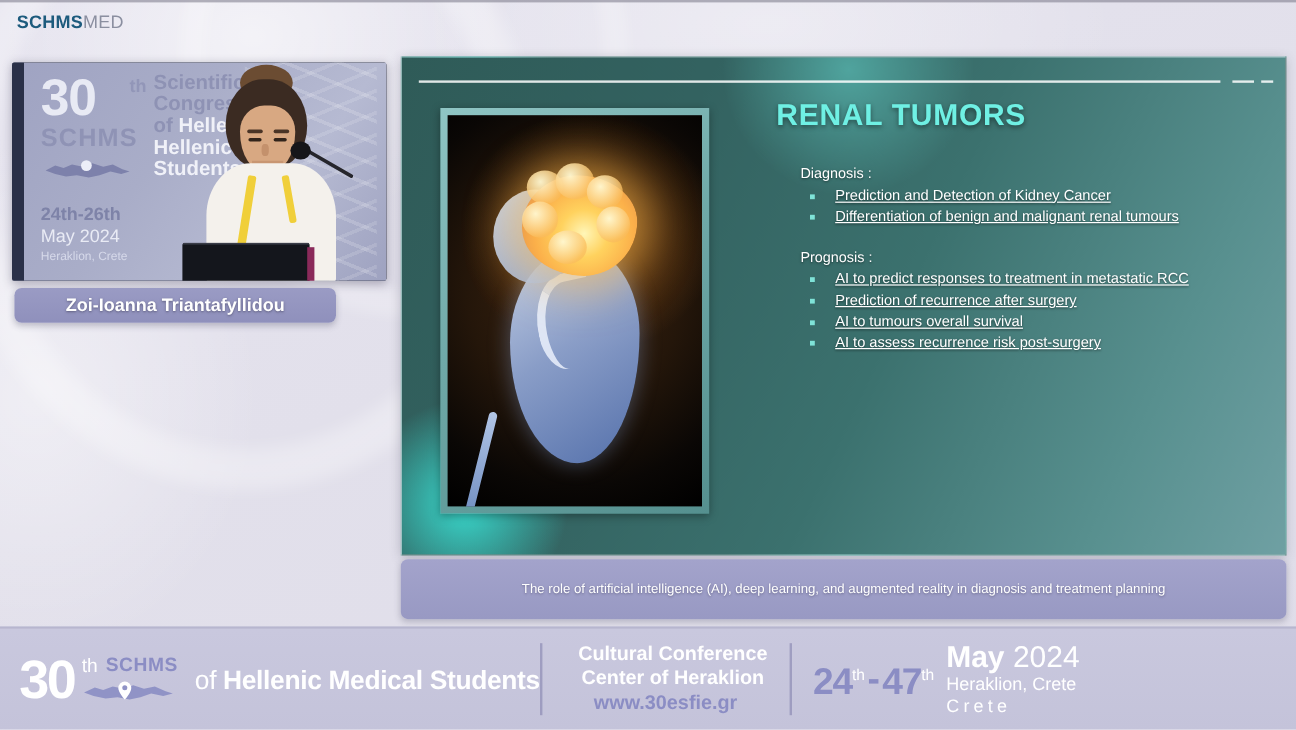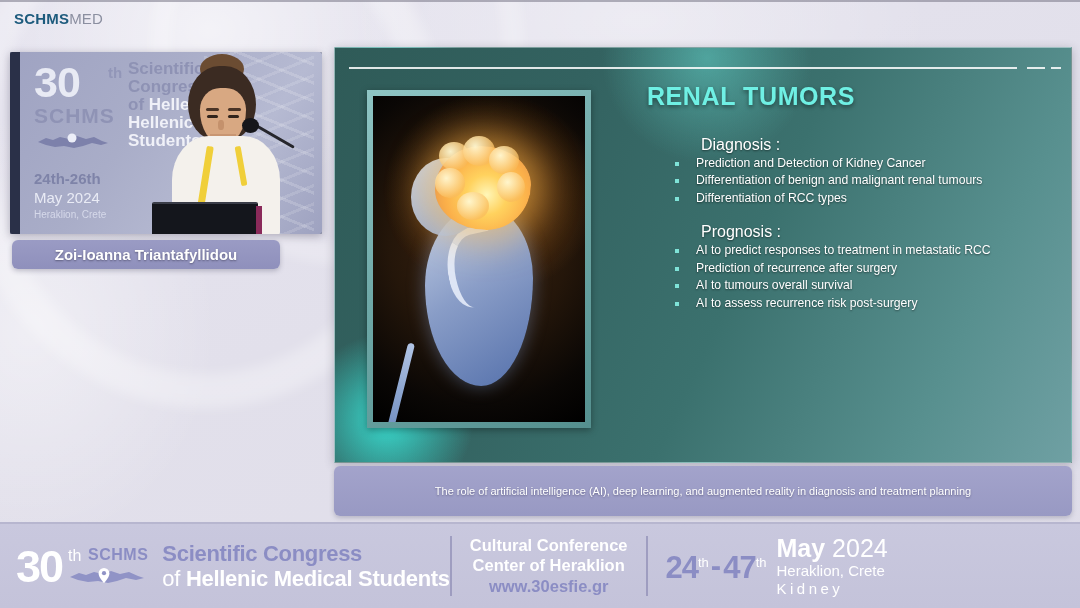--- a/index.html
+++ b/index.html
@@ -293,22 +293,22 @@
   
   .slide-body {
     position: absolute;
     left: 332px; top: 88px;
     width: 398px;
     color: #ffffff;
     font-size: 12.2px;
     line-height: 17.6px;
     text-shadow: 0 1px 2px rgba(0,0,0,0.5);
   }
-  .sec-head { font-size: 16px; margin-bottom: 1px; margin-left: 34px; }
-  .blist { list-style: none; }
+  .sec-head { font-size: 12px; margin-bottom: 1px; }
+  .blist { list-style: none; text-decoration: underline; }
   .blist li {
     display: flex;
     align-items: flex-start;
     padding-left: 8px;
   }
   .blist li .bdot {
     flex: 0 0 auto;
     width: 4px; height: 4px;
     background: #7fe3d8;
     margin-top: 7px;
@@ -361,21 +361,21 @@
   .bn-th { font-size: 16px; color: #ffffff; font-weight: 400; line-height: 17px; }
   .bn-schms { font-size: 16px; font-weight: 700; color: #8b8dc4; letter-spacing: 0.5px; }
   .bn-creteimg { width: 78px; height: 22px; }
   .bn-congress { margin-left: 6px; line-height: 25px; }
   .bn-congress .l1 { font-size: 22px; font-weight: 700; color: #8b8dc4; letter-spacing: -0.3px; }
   .bn-congress .l2 { font-size: 22px; font-weight: 700; color: #ffffff; letter-spacing: -0.3px; }
   .bn-congress .l2 .of { color: #ffffff; font-weight: 400; }
 
   .bn-venue { padding: 0 18px; flex-direction: column; justify-content: center; text-align: center; }
   .bn-venue .v1, .bn-venue .v2 {
-    font-size: 16.5px; font-weight: 700; color: #ffffff; line-height: 20px;
+    font-size: 16.5px; font-weight: 700; color: #ffffff; line-height: 20px; margin-left: 12px;
   }
   .bn-venue .v3 { font-size: 16.5px; font-weight: 700; color: #8b8dc4; line-height: 22px; }
 
   .bn-dates { padding-left: 18px; padding-right: 12px; align-items: center; gap: 10px; }
   .bn-num { font-size: 31px; font-weight: 700; color: #8b8dc4; letter-spacing: -1px; line-height: 30px; }
   .bn-num sup { font-size: 13px; color: #ffffff; font-weight: 400; letter-spacing: 0; }
   .bn-sep { font-size: 31px; font-weight: 700; color: #8b8dc4; }
   .bn-right-col { display: flex; flex-direction: column; justify-content: center; }
   .bn-may { font-size: 25px; color: #ffffff; line-height: 27px; }
   .bn-may b { font-weight: 700; }
@@ -466,24 +466,20 @@
     <div>
       <div class="sec-head">Diagnosis :</div>
       <ul class="blist">
         <li>
             <span class="bdot"></span>
             <span>Prediction and Detection of Kidney Cancer</span>
           </li>
         <li>
             <span class="bdot"></span>
             <span>Differentiation of benign and malignant renal tumours</span>
-          </li>
-        <li>
-            <span class="bdot"></span>
-            <span>Differentiation of RCC types</span>
           </li>
       </ul>
     </div>
     <div class="gap"></div>
     <div>
       <div class="sec-head">Prognosis :</div>
       <ul class="blist">
         <li>
             <span class="bdot"></span>
             <span>AI to predict responses to treatment in metastatic RCC</span>
@@ -516,21 +512,20 @@
     <div class="bn-th-wrap">
       <div class="bn-th">th</div>
       <svg class="bn-creteimg" viewBox="0 0 78 22">
         <path d="M2 13 L11 9 L18 11 L26 8 L35 10 L43 7 L52 10 L61 8 L70 12 L76 14 L68 16 L58 14 L49 17 L40 19 L30 17 L20 18 L10 16 Z" fill="#9093c6"></path>
         <path d="M36 4 a5.4 5.4 0 0 1 5.4 5.4 c0 4-5.4 9.6-5.4 9.6 s-5.4-5.6-5.4-9.6 A5.4 5.4 0 0 1 36 4 Z" fill="#ffffff"></path>
         <circle cx="36" cy="9.2" r="2.1" fill="#9093c6"></circle>
       </svg>
     </div>
     <div class="bn-schms" style="align-self:flex-start; margin-top:22px; margin-left:-66px;">SCHMS</div>
     <div class="bn-congress">
-      <div class="l1">Scientific Congress</div>
       <div class="l2"><span class="of">of </span><span>Hellenic Medical Students</span></div>
     </div>
   </div>
 
   <div class="bn-div"></div>
 
   <div class="bn-sec bn-venue">
     <div class="v1">Cultural Conference</div>
     <div class="v2">Center of Heraklion</div>
     <div class="v3">www.30esfie.gr</div>
@@ -538,17 +533,17 @@
 
   <div class="bn-div"></div>
 
   <div class="bn-sec bn-dates">
     <div class="bn-num"><span>24</span><sup>th</sup></div>
     <div class="bn-sep" style="margin-left:-8px;">-</div>
     <div class="bn-num" style="margin-left:-8px;"><span>47</span><sup>th</sup></div>
     <div class="bn-right-col">
       <div class="bn-may"><b>May</b> <span class="yr">2024</span></div>
       <div class="bn-hc">Heraklion, Crete</div>
-      <div class="bn-gr">Kidney</div>
+      <div class="bn-gr">Crete</div>
     </div>
   </div>
 
 </div>
 
 </body></html>

